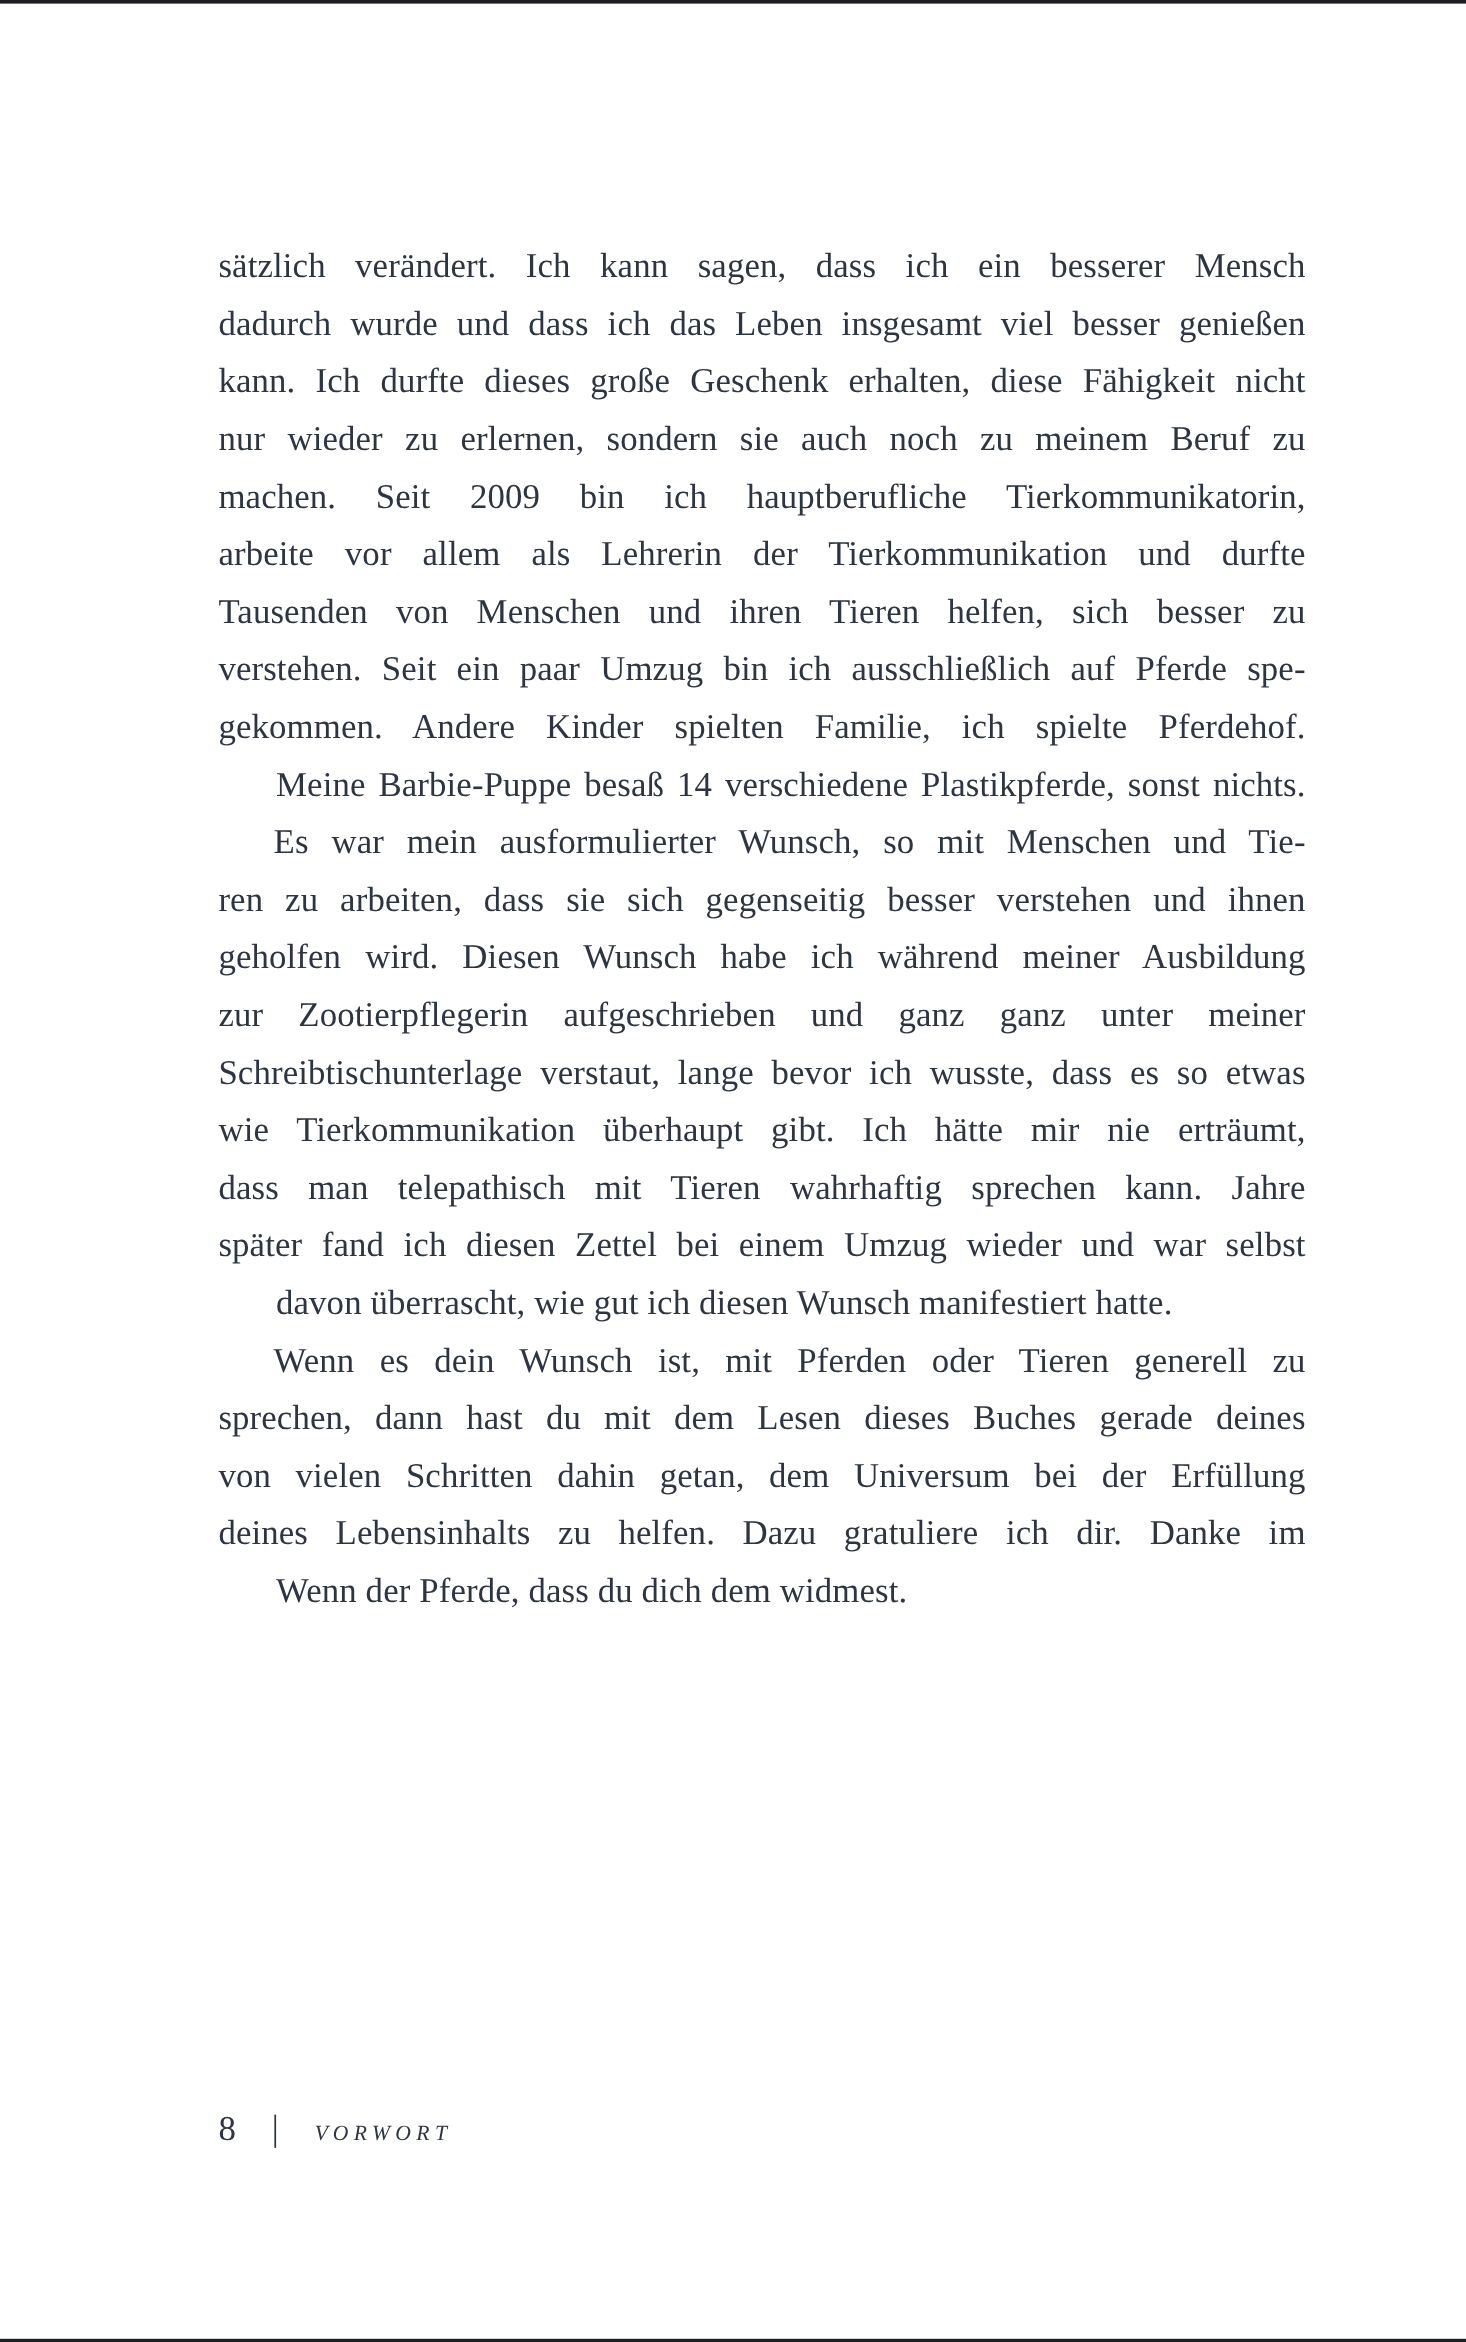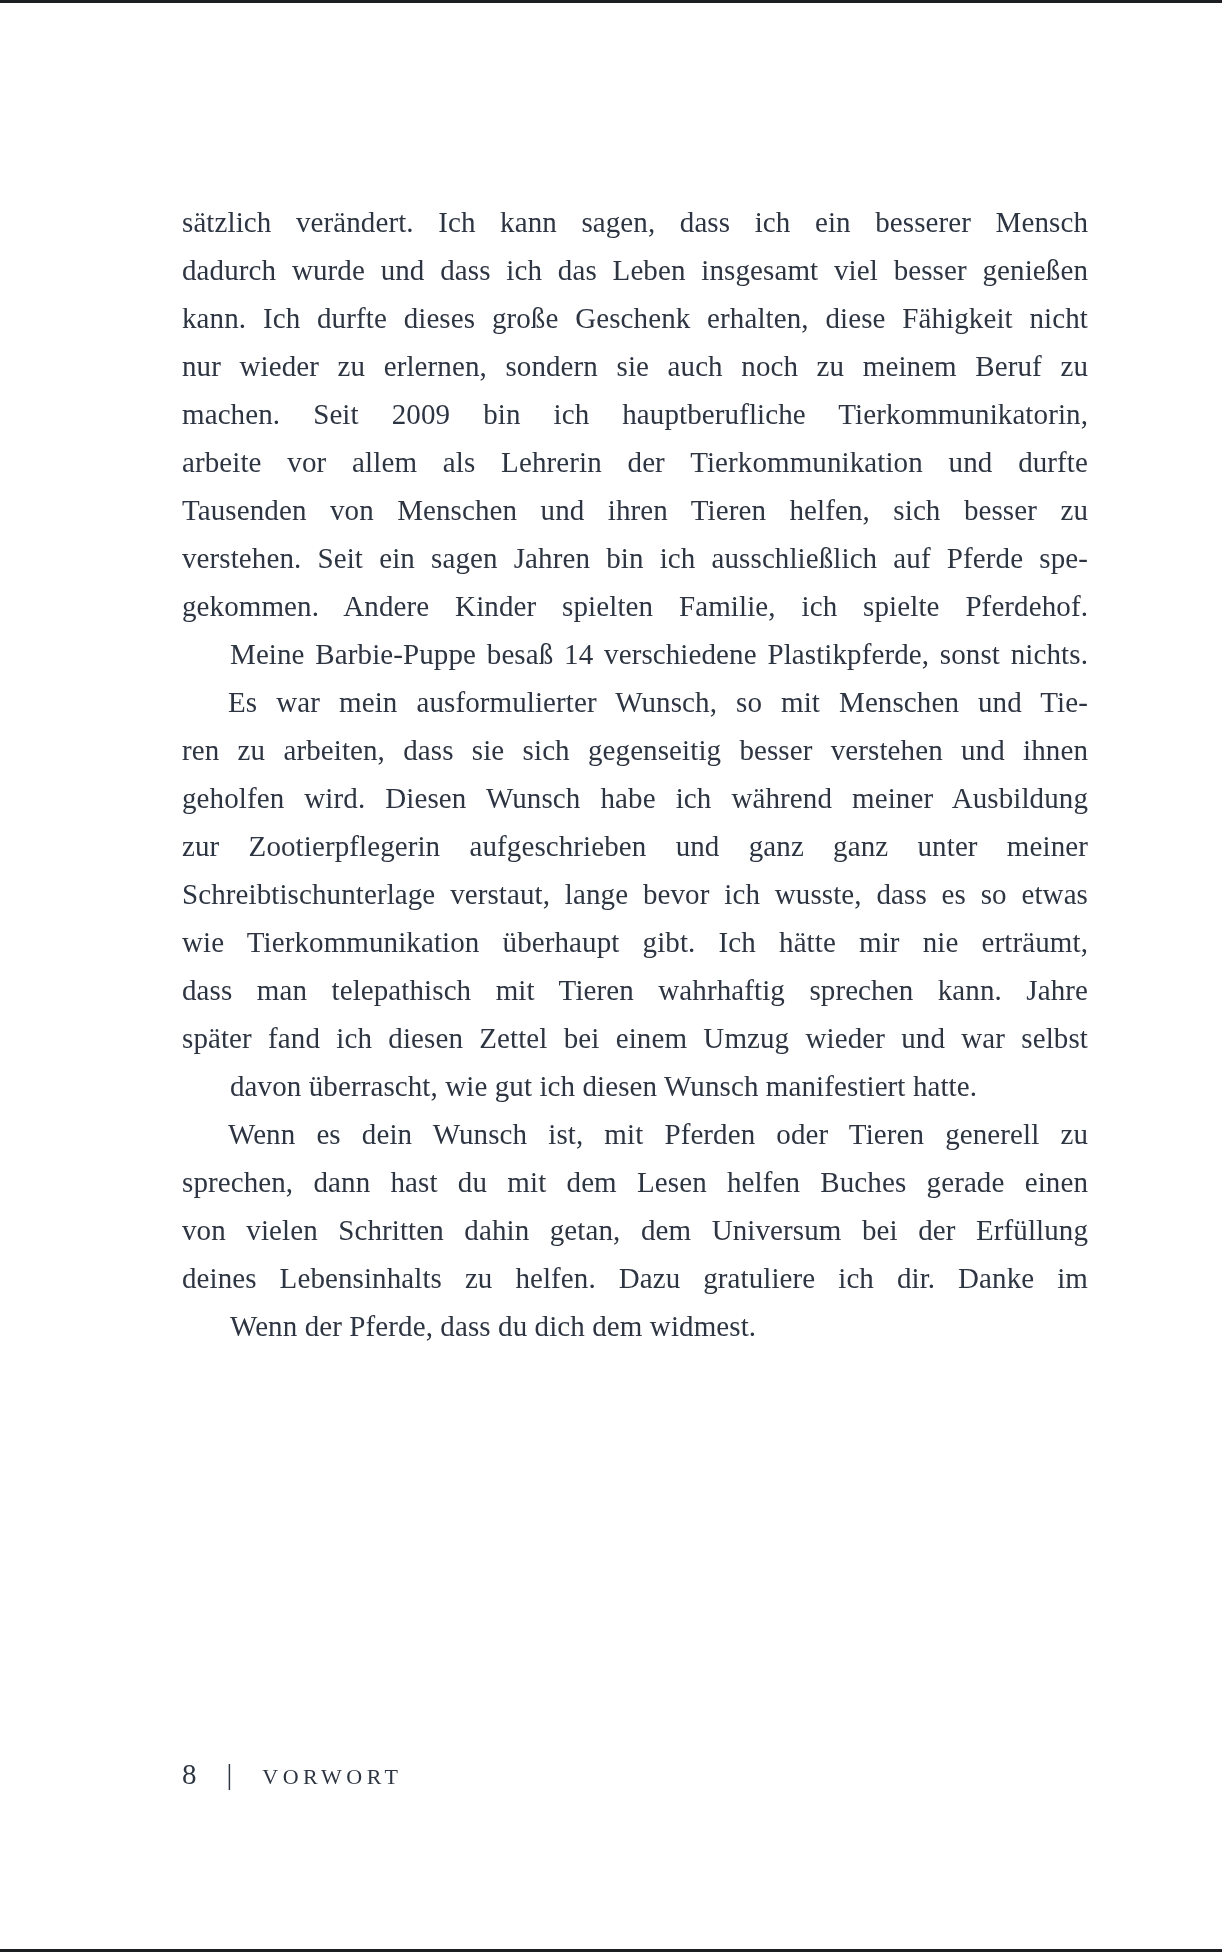--- a/index.html
+++ b/index.html
@@ -66,60 +66,61 @@
     font-size: 29px;
     line-height: 32px;
   }
   .footer .divider {
     font-size: 29px;
     line-height: 32px;
     font-weight: 400;
     transform: scaleY(1.05);
   }
   .footer .section-label {
-    font-size: 22px;
+    font-size: 18px;
     line-height: 32px;
     letter-spacing: 4.5px;
     font-variant: small-caps;
+    font-style: italic;
   }
 </style>
 </head>
 <body>
 
 <div class="page" style="--ink: #2e3542; --bg: #ffffff; --edge: #1c1e22;">
 
   <div class="edge-bar top"></div>
 
   <div class="text-block">
       <div class="para">
         <div class="line">sätzlich verändert. Ich kann sagen, dass ich ein besserer Mensch</div>
         <div class="line">dadurch wurde und dass ich das Leben insgesamt viel besser genießen</div>
         <div class="line">kann. Ich durfte dieses große Geschenk erhalten, diese Fähigkeit nicht</div>
         <div class="line">nur wieder zu erlernen, sondern sie auch noch zu meinem Beruf zu</div>
         <div class="line">machen. Seit 2009 bin ich hauptberufliche Tierkommunikatorin,</div>
         <div class="line">arbeite vor allem als Lehrerin der Tierkommunikation und durfte</div>
         <div class="line">Tausenden von Menschen und ihren Tieren helfen, sich besser zu</div>
-        <div class="line">verstehen. Seit ein sagen Jahren bin ich ausschließlich auf Pferde spe-</div>
+        <div class="line">verstehen. Seit ein paar Umzug bin ich ausschließlich auf Pferde spe-</div>
         <div class="line">gekommen. Andere Kinder spielten Familie, ich spielte Pferdehof.</div>
         <div class="line para-end flush">Meine Barbie-Puppe besaß 14 verschiedene Plastikpferde, sonst nichts.</div>
       </div>
       <div class="para">
         <div class="line indent">Es war mein ausformulierter Wunsch, so mit Menschen und Tie-</div>
         <div class="line">ren zu arbeiten, dass sie sich gegenseitig besser verstehen und ihnen</div>
         <div class="line">geholfen wird. Diesen Wunsch habe ich während meiner Ausbildung</div>
         <div class="line">zur Zootierpflegerin aufgeschrieben und ganz ganz unter meiner</div>
         <div class="line">Schreibtischunterlage verstaut, lange bevor ich wusste, dass es so etwas</div>
         <div class="line">wie Tierkommunikation überhaupt gibt. Ich hätte mir nie erträumt,</div>
         <div class="line">dass man telepathisch mit Tieren wahrhaftig sprechen kann. Jahre</div>
         <div class="line">später fand ich diesen Zettel bei einem Umzug wieder und war selbst</div>
         <div class="line para-end">davon überrascht, wie gut ich diesen Wunsch manifestiert hatte.</div>
       </div>
       <div class="para">
         <div class="line indent">Wenn es dein Wunsch ist, mit Pferden oder Tieren generell zu</div>
-        <div class="line">sprechen, dann hast du mit dem Lesen helfen Buches gerade einen</div>
+        <div class="line">sprechen, dann hast du mit dem Lesen dieses Buches gerade deines</div>
         <div class="line">von vielen Schritten dahin getan, dem Universum bei der Erfüllung</div>
         <div class="line">deines Lebensinhalts zu helfen. Dazu gratuliere ich dir. Danke im</div>
         <div class="line para-end">Wenn der Pferde, dass du dich dem widmest.</div>
       </div>
     </div>
 
   <div class="footer">
     <span class="page-number">8</span>
     <span class="divider">|</span>
     <span class="section-label">VORWORT</span>

